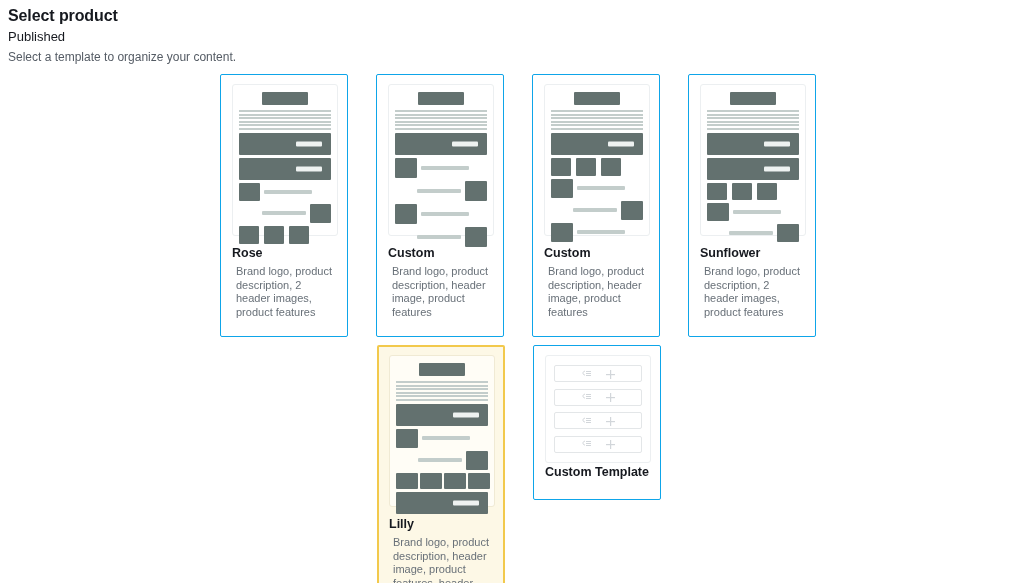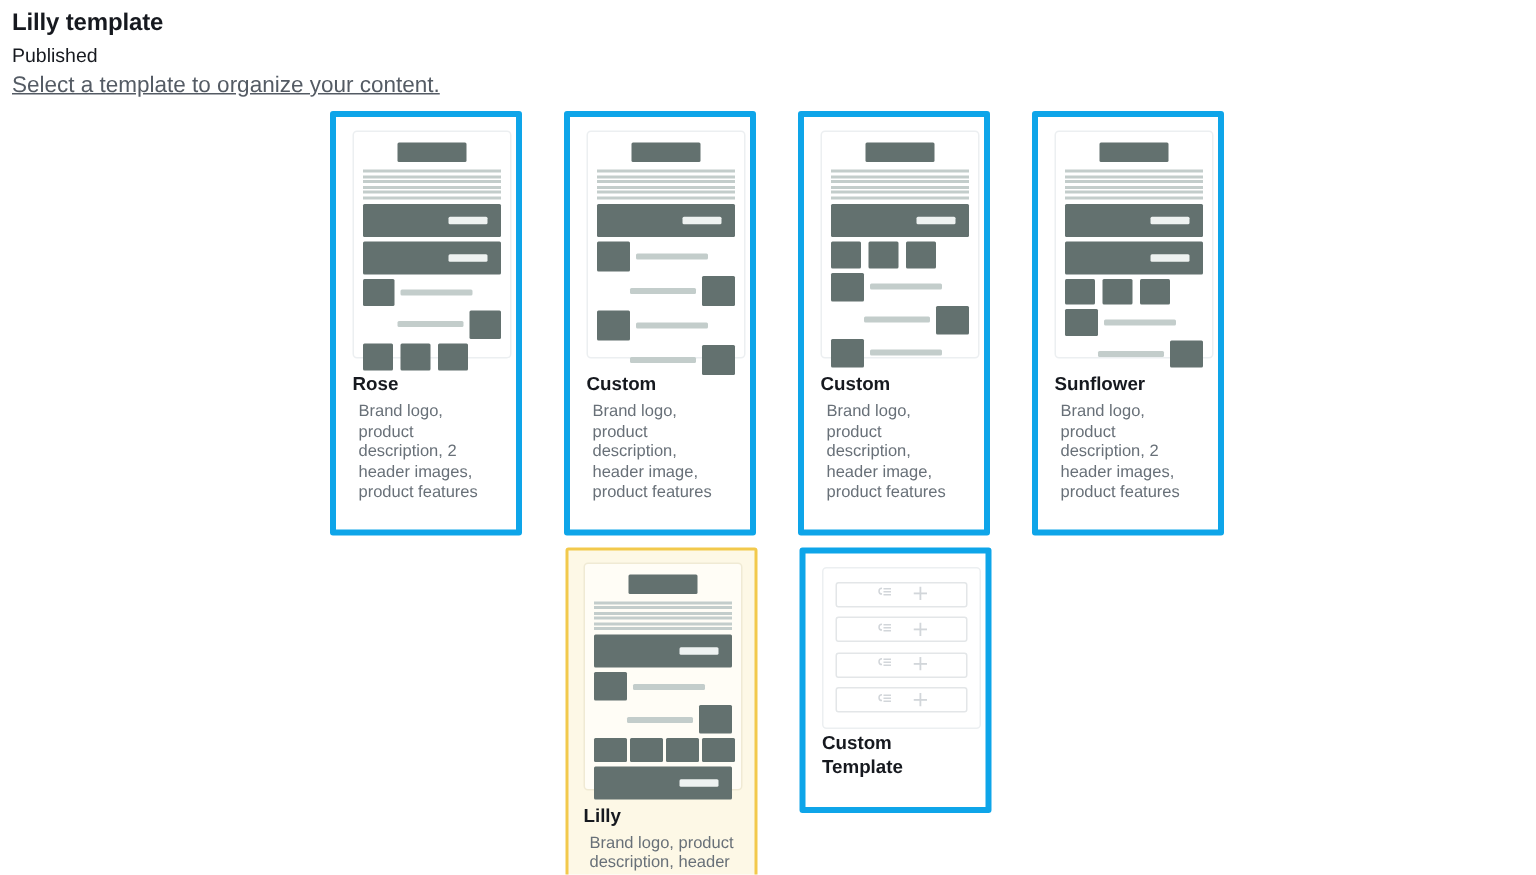--- a/index.html
+++ b/index.html
@@ -28,25 +28,24 @@
     margin: 0 0 2px 0;
     letter-spacing: -0.1px;
   }
   .page-status {
     font-size: 13px;
     color: #16191f;
     line-height: 17px;
     margin: 0 0 4px 0;
   }
   .page-subtitle {
-    font-size: 15px;
+    font-size: 12px;
     color: #545b64;
     line-height: 16px;
     margin: 0;
-    text-decoration: underline;
   }
 
   
   .template-grid {
     position: relative;
     margin-top: 9px;
     padding-left: 220px;
   }
   .grid-row {
     display: flex;
@@ -54,21 +53,21 @@
     gap: 28px;
   }
   .grid-row.row-two {
     margin-top: 8px;
     padding-left: 157px;
   }
 
   .template-card {
     box-sizing: border-box;
     width: 128px;
-    border: 4px solid #0ea5e9;
+    border: 1px solid #0ea5e9;
     border-radius: 2px;
     background: #ffffff;
     padding: 9px 11px 13px 11px;
     cursor: pointer;
   }
   .template-card.selected {
     border: 2px solid #f2c94c;
     background: #fdf8e6;
     padding: 8px 10px 12px 10px;
   }
@@ -188,21 +187,21 @@
     padding-bottom: 16px;
   }
   .custom-card .card-name {
     margin-top: 1px;
   }
 </style>
 </head>
 <body>
 
 <div class="page-header">
-  <div class="page-title">Lilly template</div>
+  <div class="page-title">Select product</div>
   <div class="page-status">Published</div>
   <div class="page-subtitle">Select a template to organize your content.</div>
 </div>
 
 <div class="template-grid">
 
   <div class="grid-row row-one">
 
     <div class="template-card">
       <div class="thumb">

